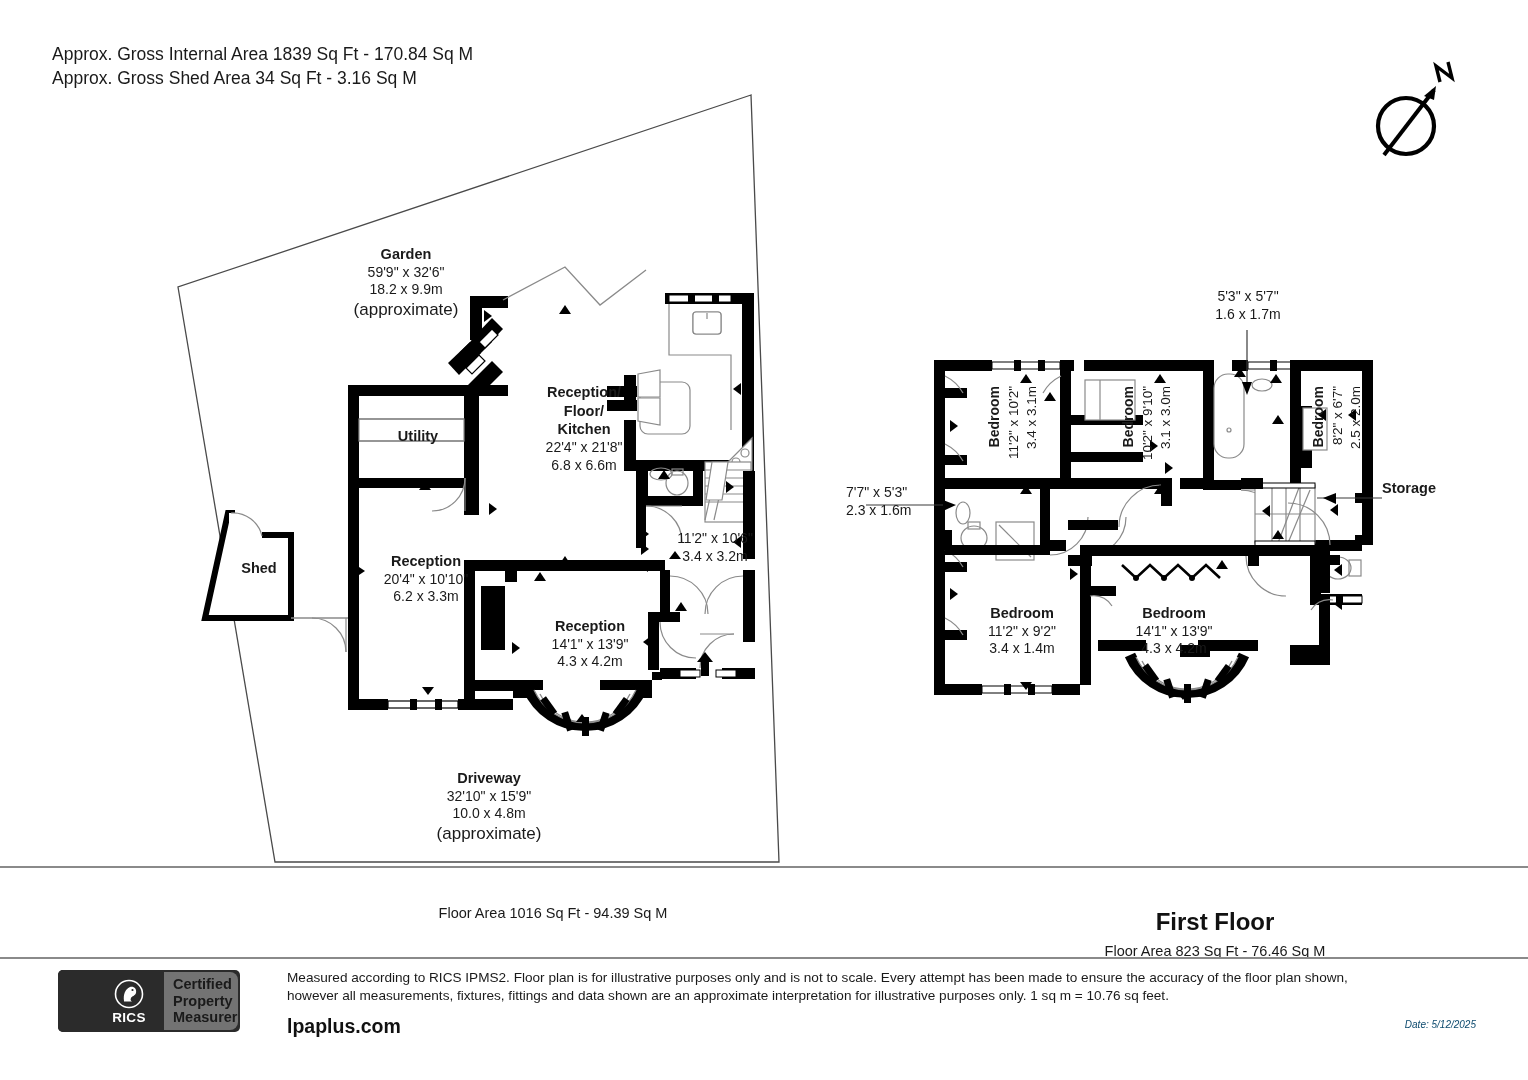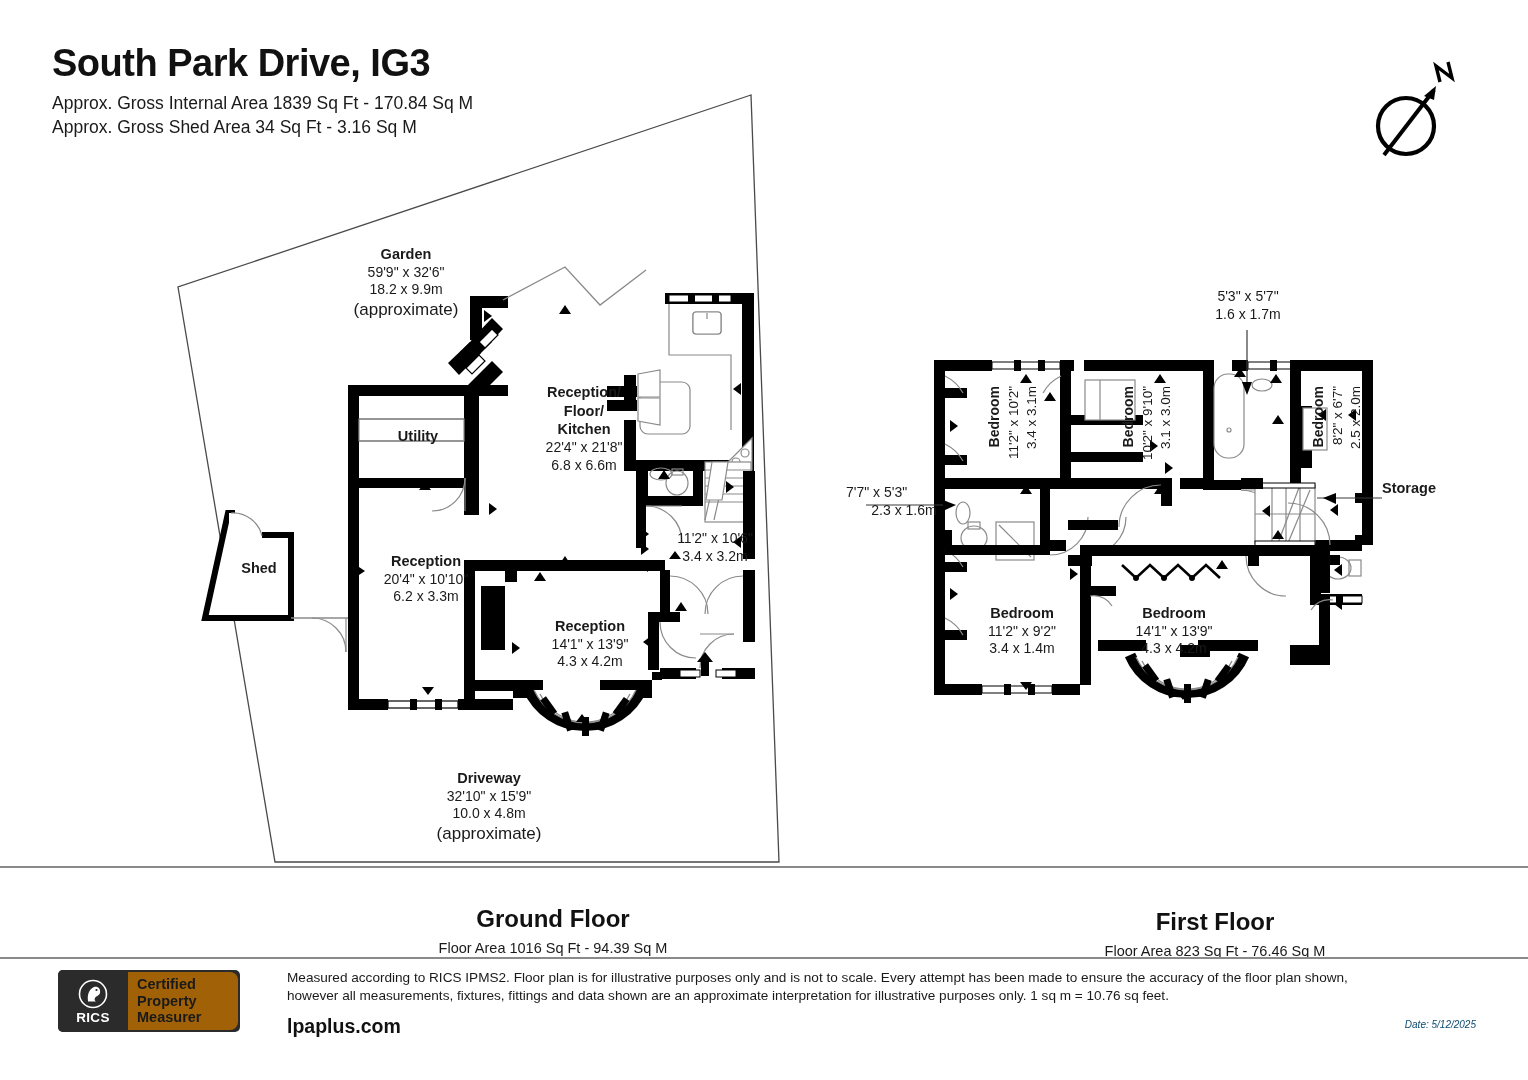--- a/index.html
+++ b/index.html
@@ -145,38 +145,39 @@
     background: #2b2b2b;
   }
   #rics-mark {
     width: 70px;
     background: #2b2b2b;
     display: flex;
     flex-direction: column;
     align-items: center;
     justify-content: center;
     padding-top: 2px;
+    padding-left: 36px;
   }
   #rics-mark .lionbox {
     width: 30px;
     height: 30px;
     display: flex;
     align-items: center;
     justify-content: center;
   }
   #rics-mark .ricsword {
     color: #fff;
     font-size: 13.5px;
     font-weight: 700;
     letter-spacing: 0.3px;
     margin-top: 1px;
   }
   #rics-cpm {
     flex: 1;
-    background: #a16207;
+    background: #737373;
     border: 2px solid #2b2b2b;
     border-left: none;
     border-radius: 0 10px 10px 0;
     display: flex;
     flex-direction: column;
     justify-content: center;
     padding-left: 9px;
     box-sizing: border-box;
   }
   #rics-cpm span {
@@ -210,21 +211,20 @@
     color: #0c4a6e;
     font-style: italic;
   }
 </style>
 </head>
 <body>
 
 <div class="page">
 
   <div id="header">
-    <div id="property-title">South Park Drive, IG3</div>
     <div class="subtitle-line">Approx. Gross Internal Area 1839 Sq Ft - 170.84 Sq M</div>
     <div class="subtitle-line">Approx. Gross Shed Area 34 Sq Ft - 3.16 Sq M</div>
   </div>
 
   <div id="compass">
     <svg width="120" height="120" viewBox="0 0 120 120">
       <circle cx="48" cy="74" r="28" fill="none" stroke="#000" stroke-width="4.2"></circle>
       <line x1="26" y1="103" x2="76" y2="38" stroke="#000" stroke-width="4"></line>
       <polygon points="78,34 66,44 76,48" fill="#000"></polygon>
       <path d="M82,30 L78,14 L94,26 L90,10" fill="none" stroke="#000" stroke-width="3.4" stroke-linejoin="miter"></path>
@@ -729,31 +729,30 @@
     <span class="dim">4.3 x 4.2m</span>
   </div>
 
   <div class="lbl" style="left:1188px; top:288px; width:120px;">
     <span class="dim">5'3" x 5'7"</span>
     <span class="dim">1.6 x 1.7m</span>
   </div>
 
   <div class="lbl" style="left:846px; top:484px; width:116px; text-align:left;">
     <span class="dim" style="text-align:left;">7'7" x 5'3"</span>
-    <span class="dim" style="text-align:center;">2.3 x 1.6m</span>
+    <span class="dim" style="text-align:left;">2.3 x 1.6m</span>
   </div>
 
   <div class="lbl" style="left:1382px; top:479px; width:86px; text-align:left;">
     <span class="name" style="text-align:left;">Storage</span>
   </div>
 
   <div class="divider" style="left:0px; top:866px; width:1528px;"></div>
 
   <div class="floor-caption" style="left:378px; top:905px; width:350px;">
-    <span class="ftitle">Ground Floor</span>
     <span class="farea">Floor Area 1016 Sq Ft - 94.39 Sq M</span>
   </div>
 
   <div class="floor-caption" style="left:1040px; top:908px; width:350px;">
     <span class="ftitle">First Floor</span>
     <span class="farea">Floor Area 823 Sq Ft - 76.46 Sq M</span>
   </div>
 
   <div class="divider" style="left:0px; top:957px; width:1528px;"></div>
 

